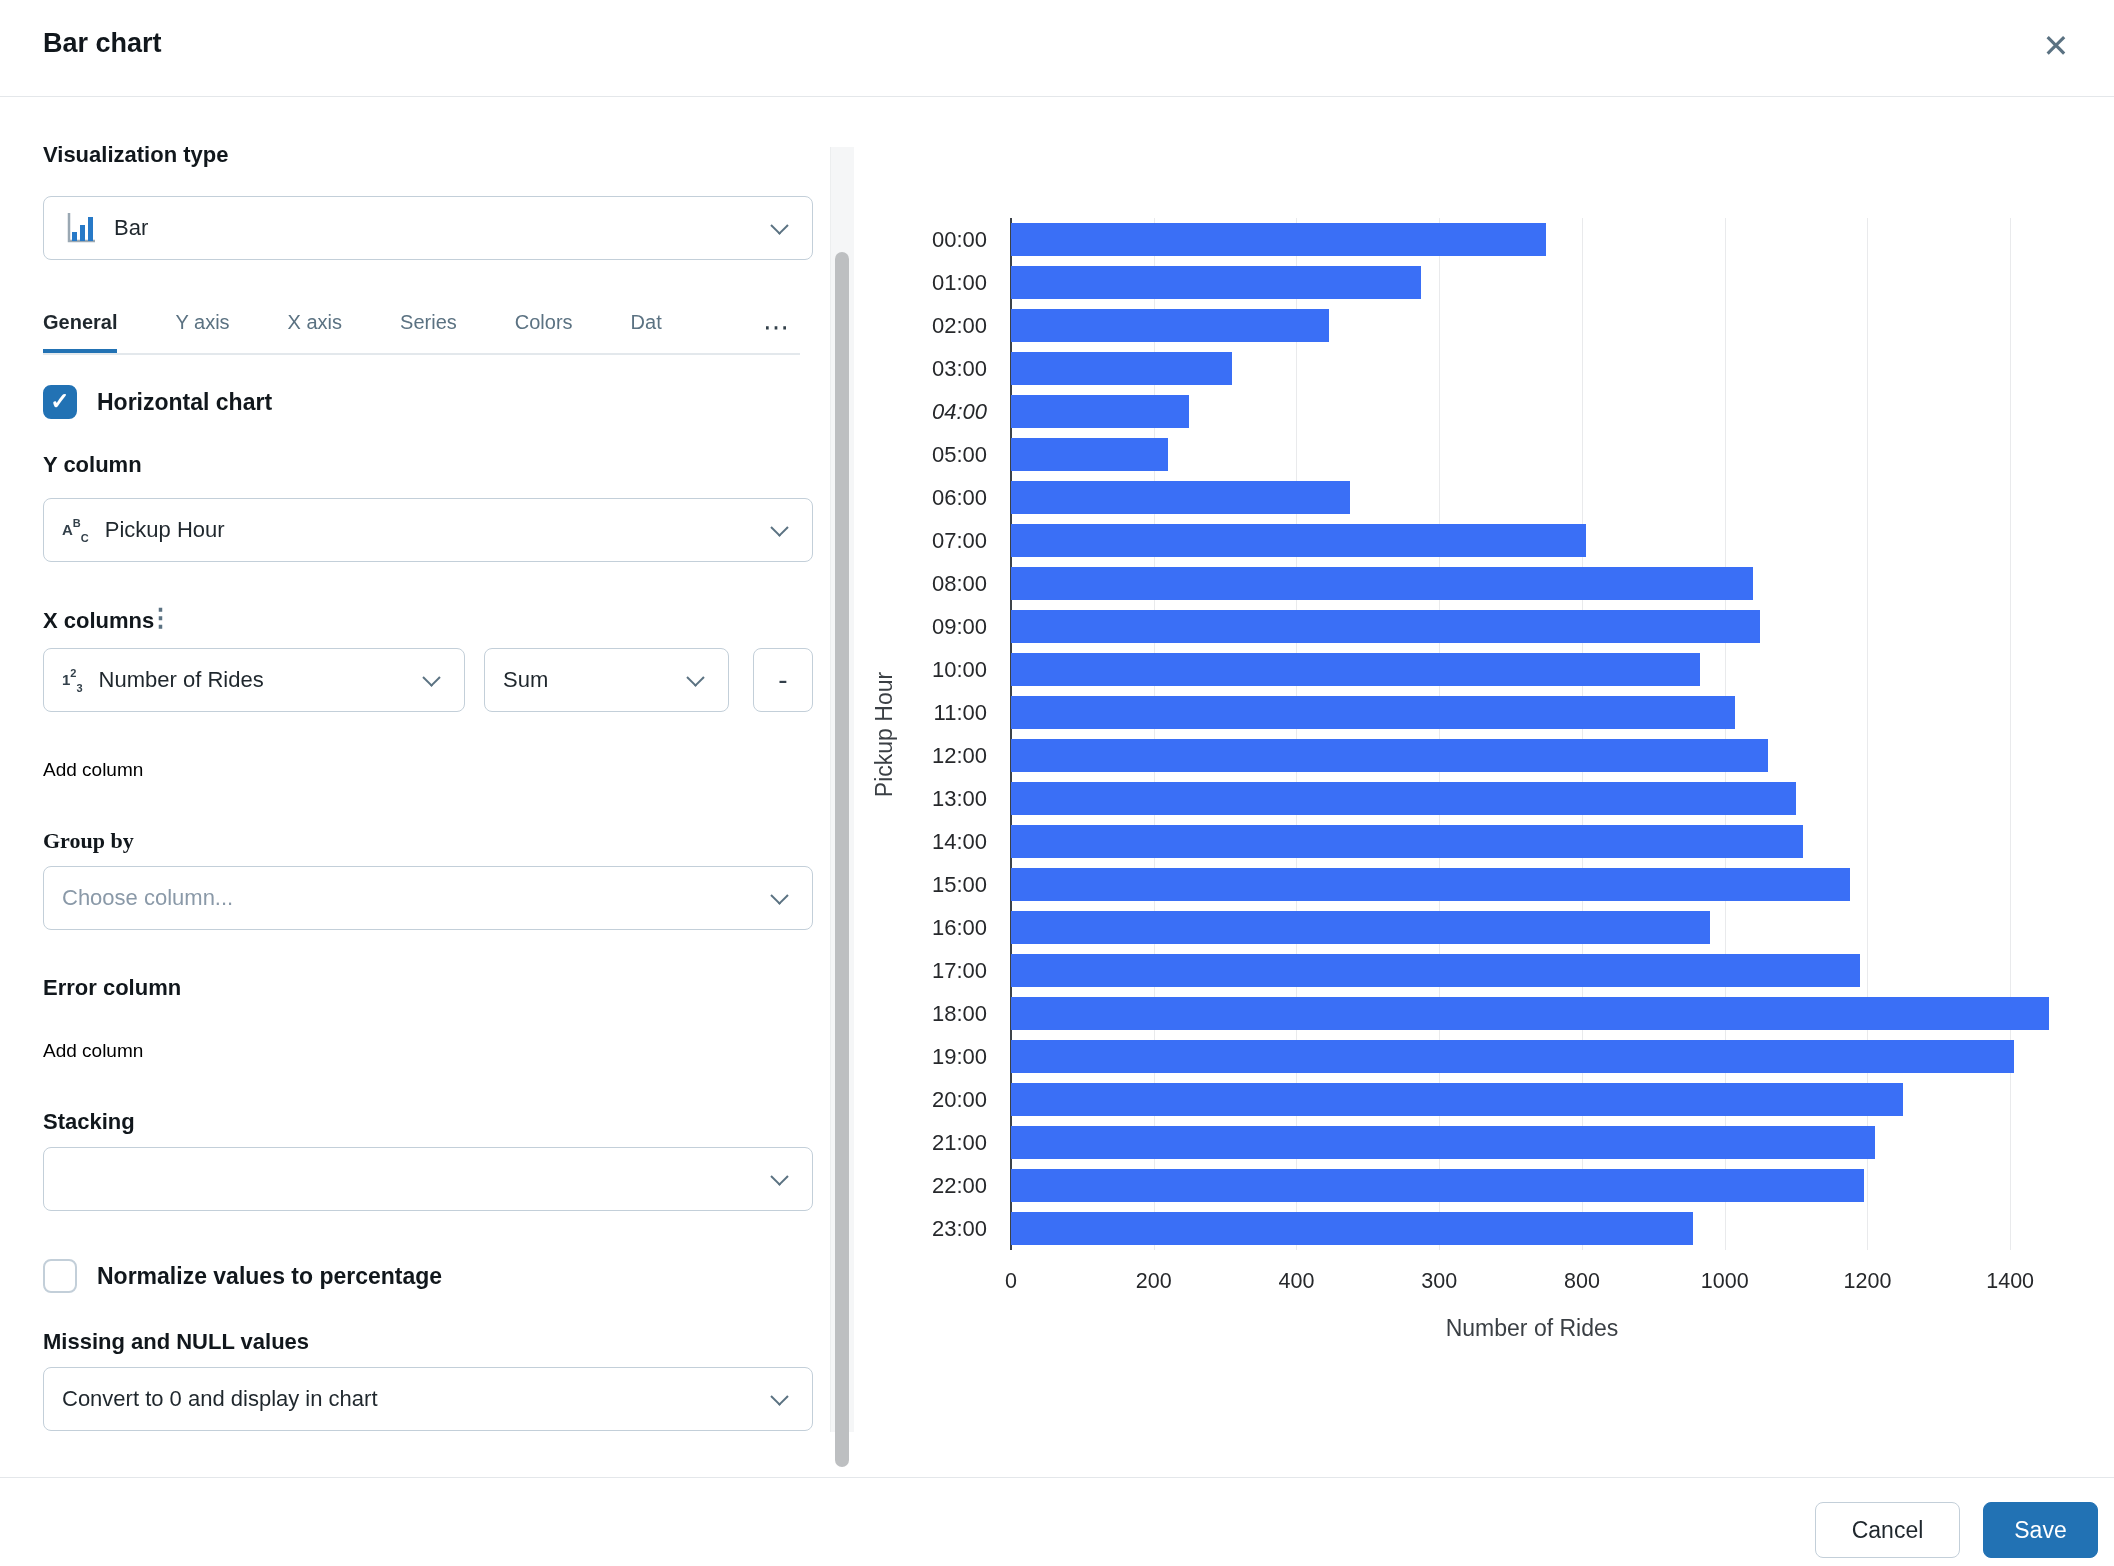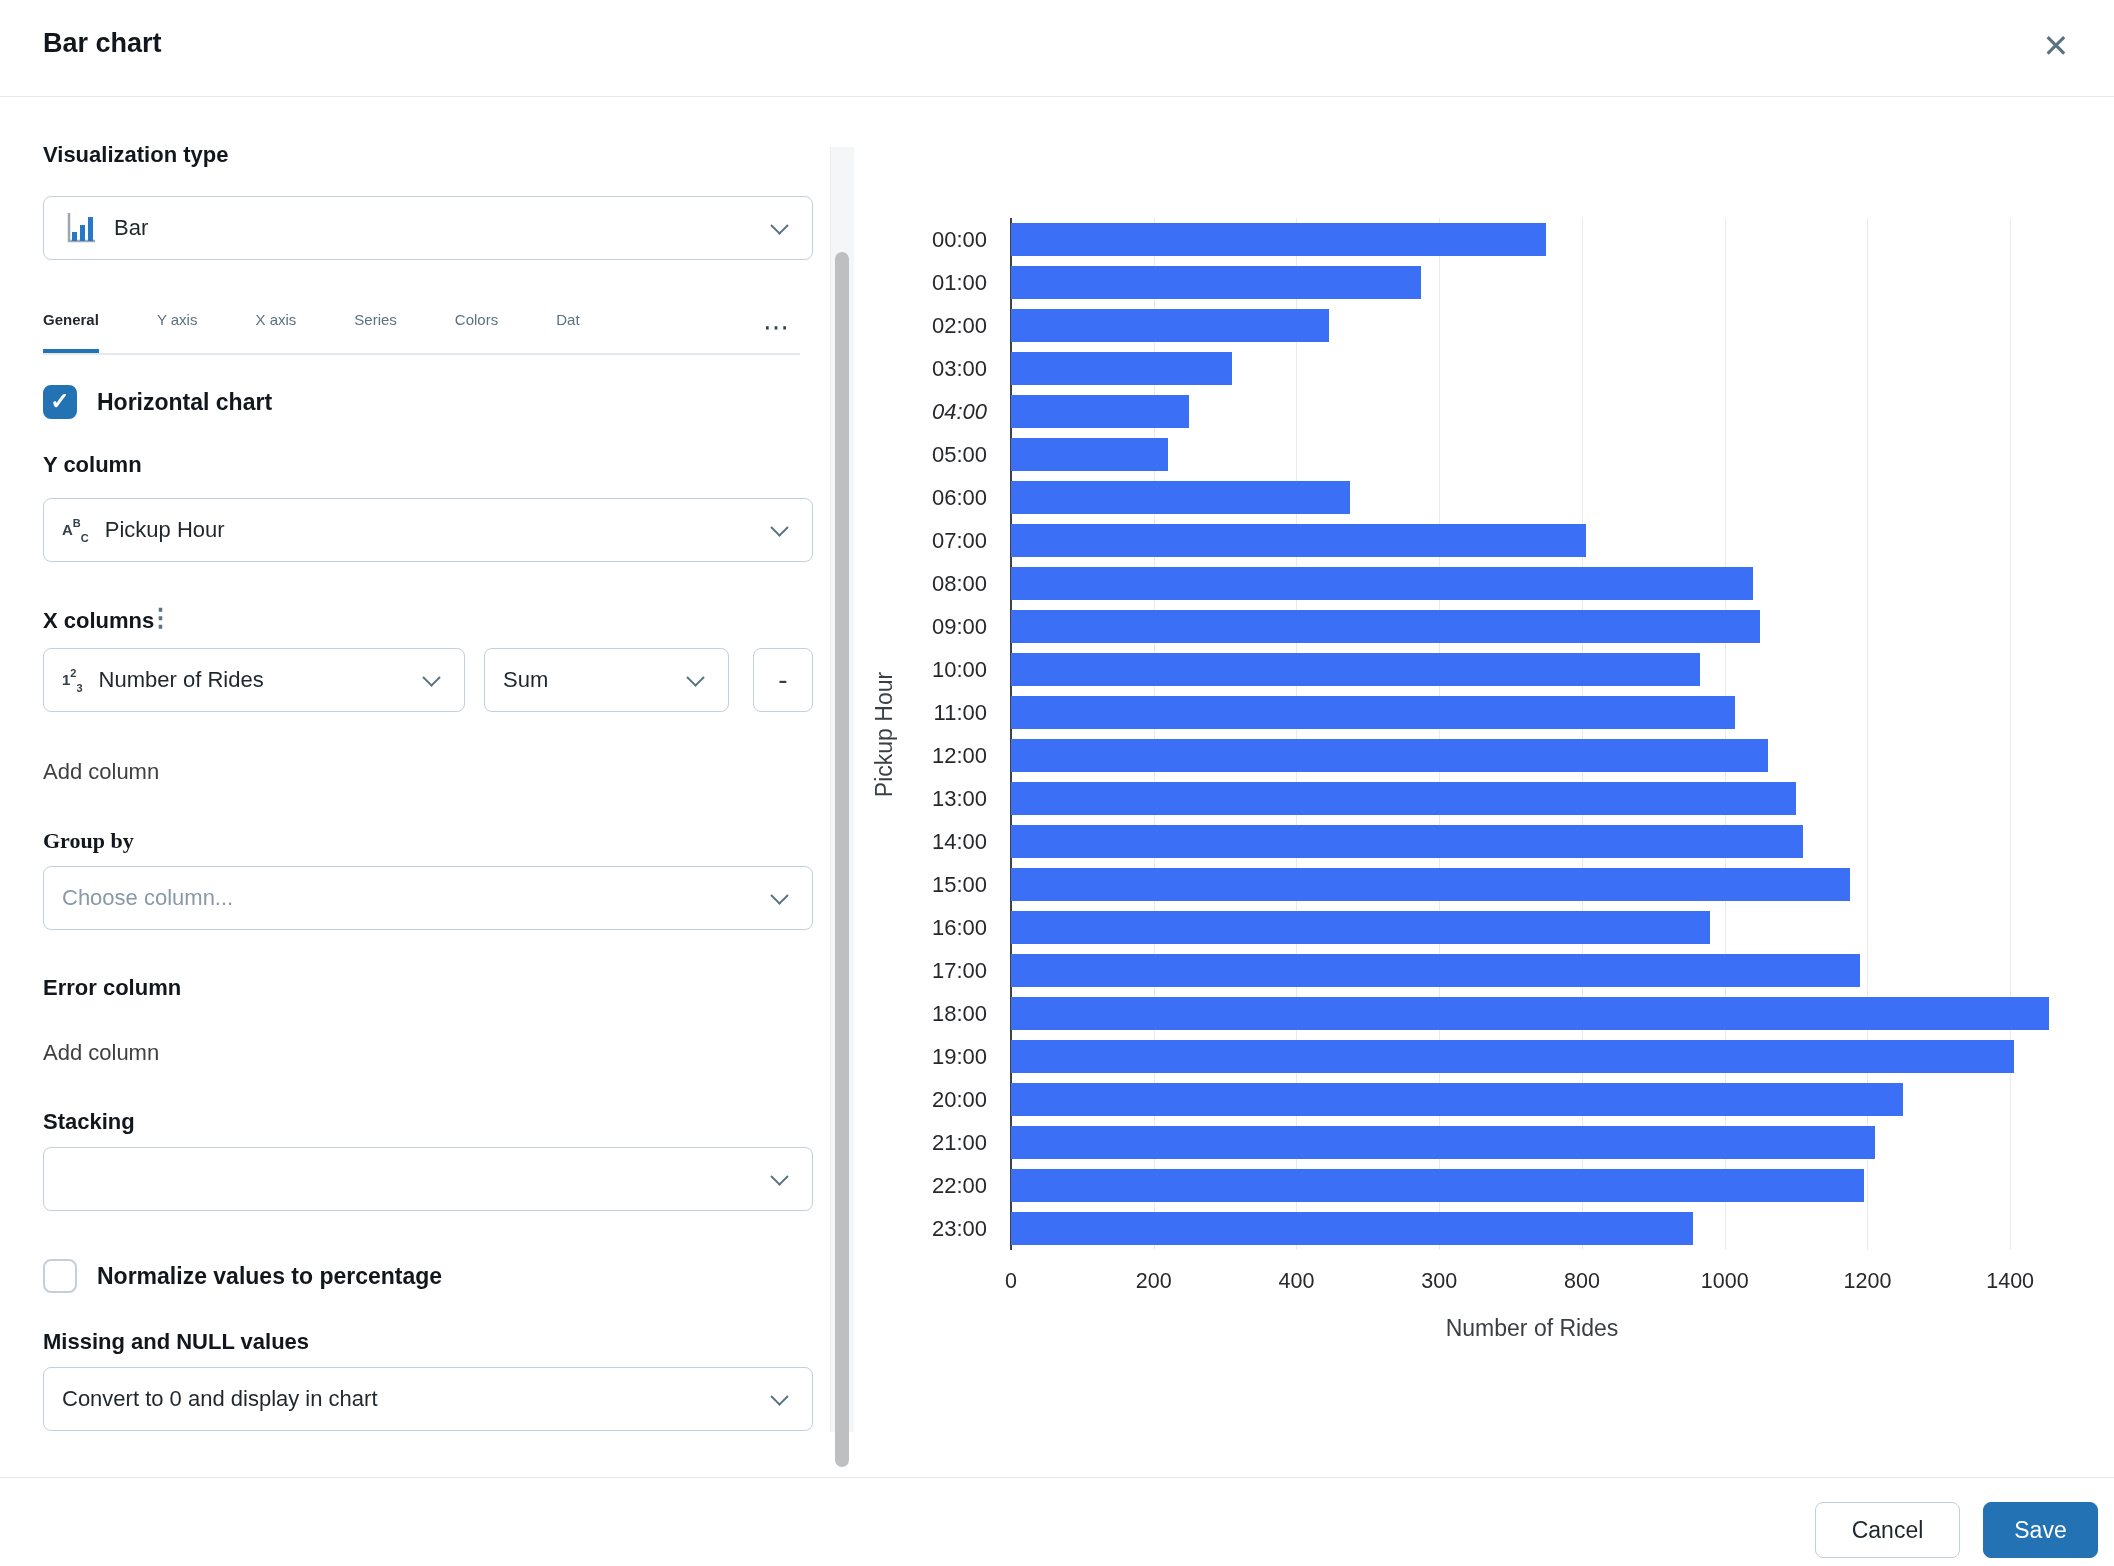--- a/index.html
+++ b/index.html
@@ -7,35 +7,35 @@
   .dialog { position:relative; width:2114px; height:1566px; background:#fff; }
 
   
   .hdr { position:absolute; top:0; left:0; right:0; height:97px; border-bottom:1px solid #E4E7EA; background:#fff; }
   .hdr-title { position:absolute; left:43px; top:28px; font-size:27px; font-weight:bold; color:#11171C; }
   .close-btn { position:absolute; right:36px; top:24px; width:44px; height:44px; display:flex; align-items:center; justify-content:center; font-size:32px; color:#5B7282; cursor:pointer; }
 
   
   .panel { position:absolute; left:0; top:97px; width:828px; height:1380px; background:#fff; }
   .lbl { position:absolute; left:43px; font-size:22px; font-weight:bold; color:#11171C; }
-  .link { position:absolute; left:43px; font-size:22px; color:#404040; cursor:pointer; }
+  .link { position:absolute; left:43px; font-size:19px; color:#000000; cursor:pointer; }
 
   .select { position:absolute; left:43px; width:770px; height:64px; border:1px solid #C3CFD9; border-radius:8px; background:#fff; display:flex; align-items:center; padding:0 26px 0 18px; font-size:22px; color:#1F272D; cursor:pointer; }
   .select .chev { margin-left:auto; }
   .chev { width:13px; height:13px; border-right:2.5px solid #5B7282; border-bottom:2.5px solid #5B7282; transform:rotate(45deg) translate(-2px,-2px); flex:none; }
   .placeholder { color:#8A99A8; }
 
   .type-icon { font-weight:bold; font-size:15px; color:#33404A; margin-right:16px; letter-spacing:0; flex:none; }
   .type-icon sup { font-size:11px; vertical-align:8px; }
   .type-icon sub { font-size:11px; vertical-align:-7px; }
 
   
   .tabs-row { position:absolute; left:43px; top:208px; width:757px; height:50px; border-bottom:2px solid #E3E8EC; }
   .tab-list { display:flex; height:100%; overflow:hidden; width:700px; }
-  .tab { font-size:15px; color:#5B7282; margin-right:58px; white-space:nowrap; position:relative; cursor:pointer; padding-top:6px; }
+  .tab { font-size:20px; color:#5B7282; margin-right:58px; white-space:nowrap; position:relative; cursor:pointer; padding-top:6px; }
   .tab.active { color:#1F272D; font-weight:bold; }
   .tab.active::after { content:""; position:absolute; left:0; right:0; bottom:-2px; height:6px; background:#2272B4; }
   .tab-fade { position:absolute; right:57px; top:0; width:70px; height:44px; background:linear-gradient(to right, rgba(255,255,255,0), #fff 80%); pointer-events:none; }
   .tab-overflow { position:absolute; right:0; top:2px; width:46px; height:40px; display:flex; align-items:center; justify-content:center; font-size:26px; color:#33404A; cursor:pointer; letter-spacing:2px; }
 
   
   .check-row { position:absolute; left:43px; display:flex; align-items:center; }
   .checkbox { width:34px; height:34px; border-radius:8px; border:2px solid #C3CFD9; background:#fff; display:flex; align-items:center; justify-content:center; cursor:pointer; flex:none; }
   .checkbox .mark { display:none; color:#fff; font-size:23px; font-weight:bold; line-height:1; transform:translateY(-1px); }
   .checkbox.checked { background:#2272B4; border-color:#2272B4; }

